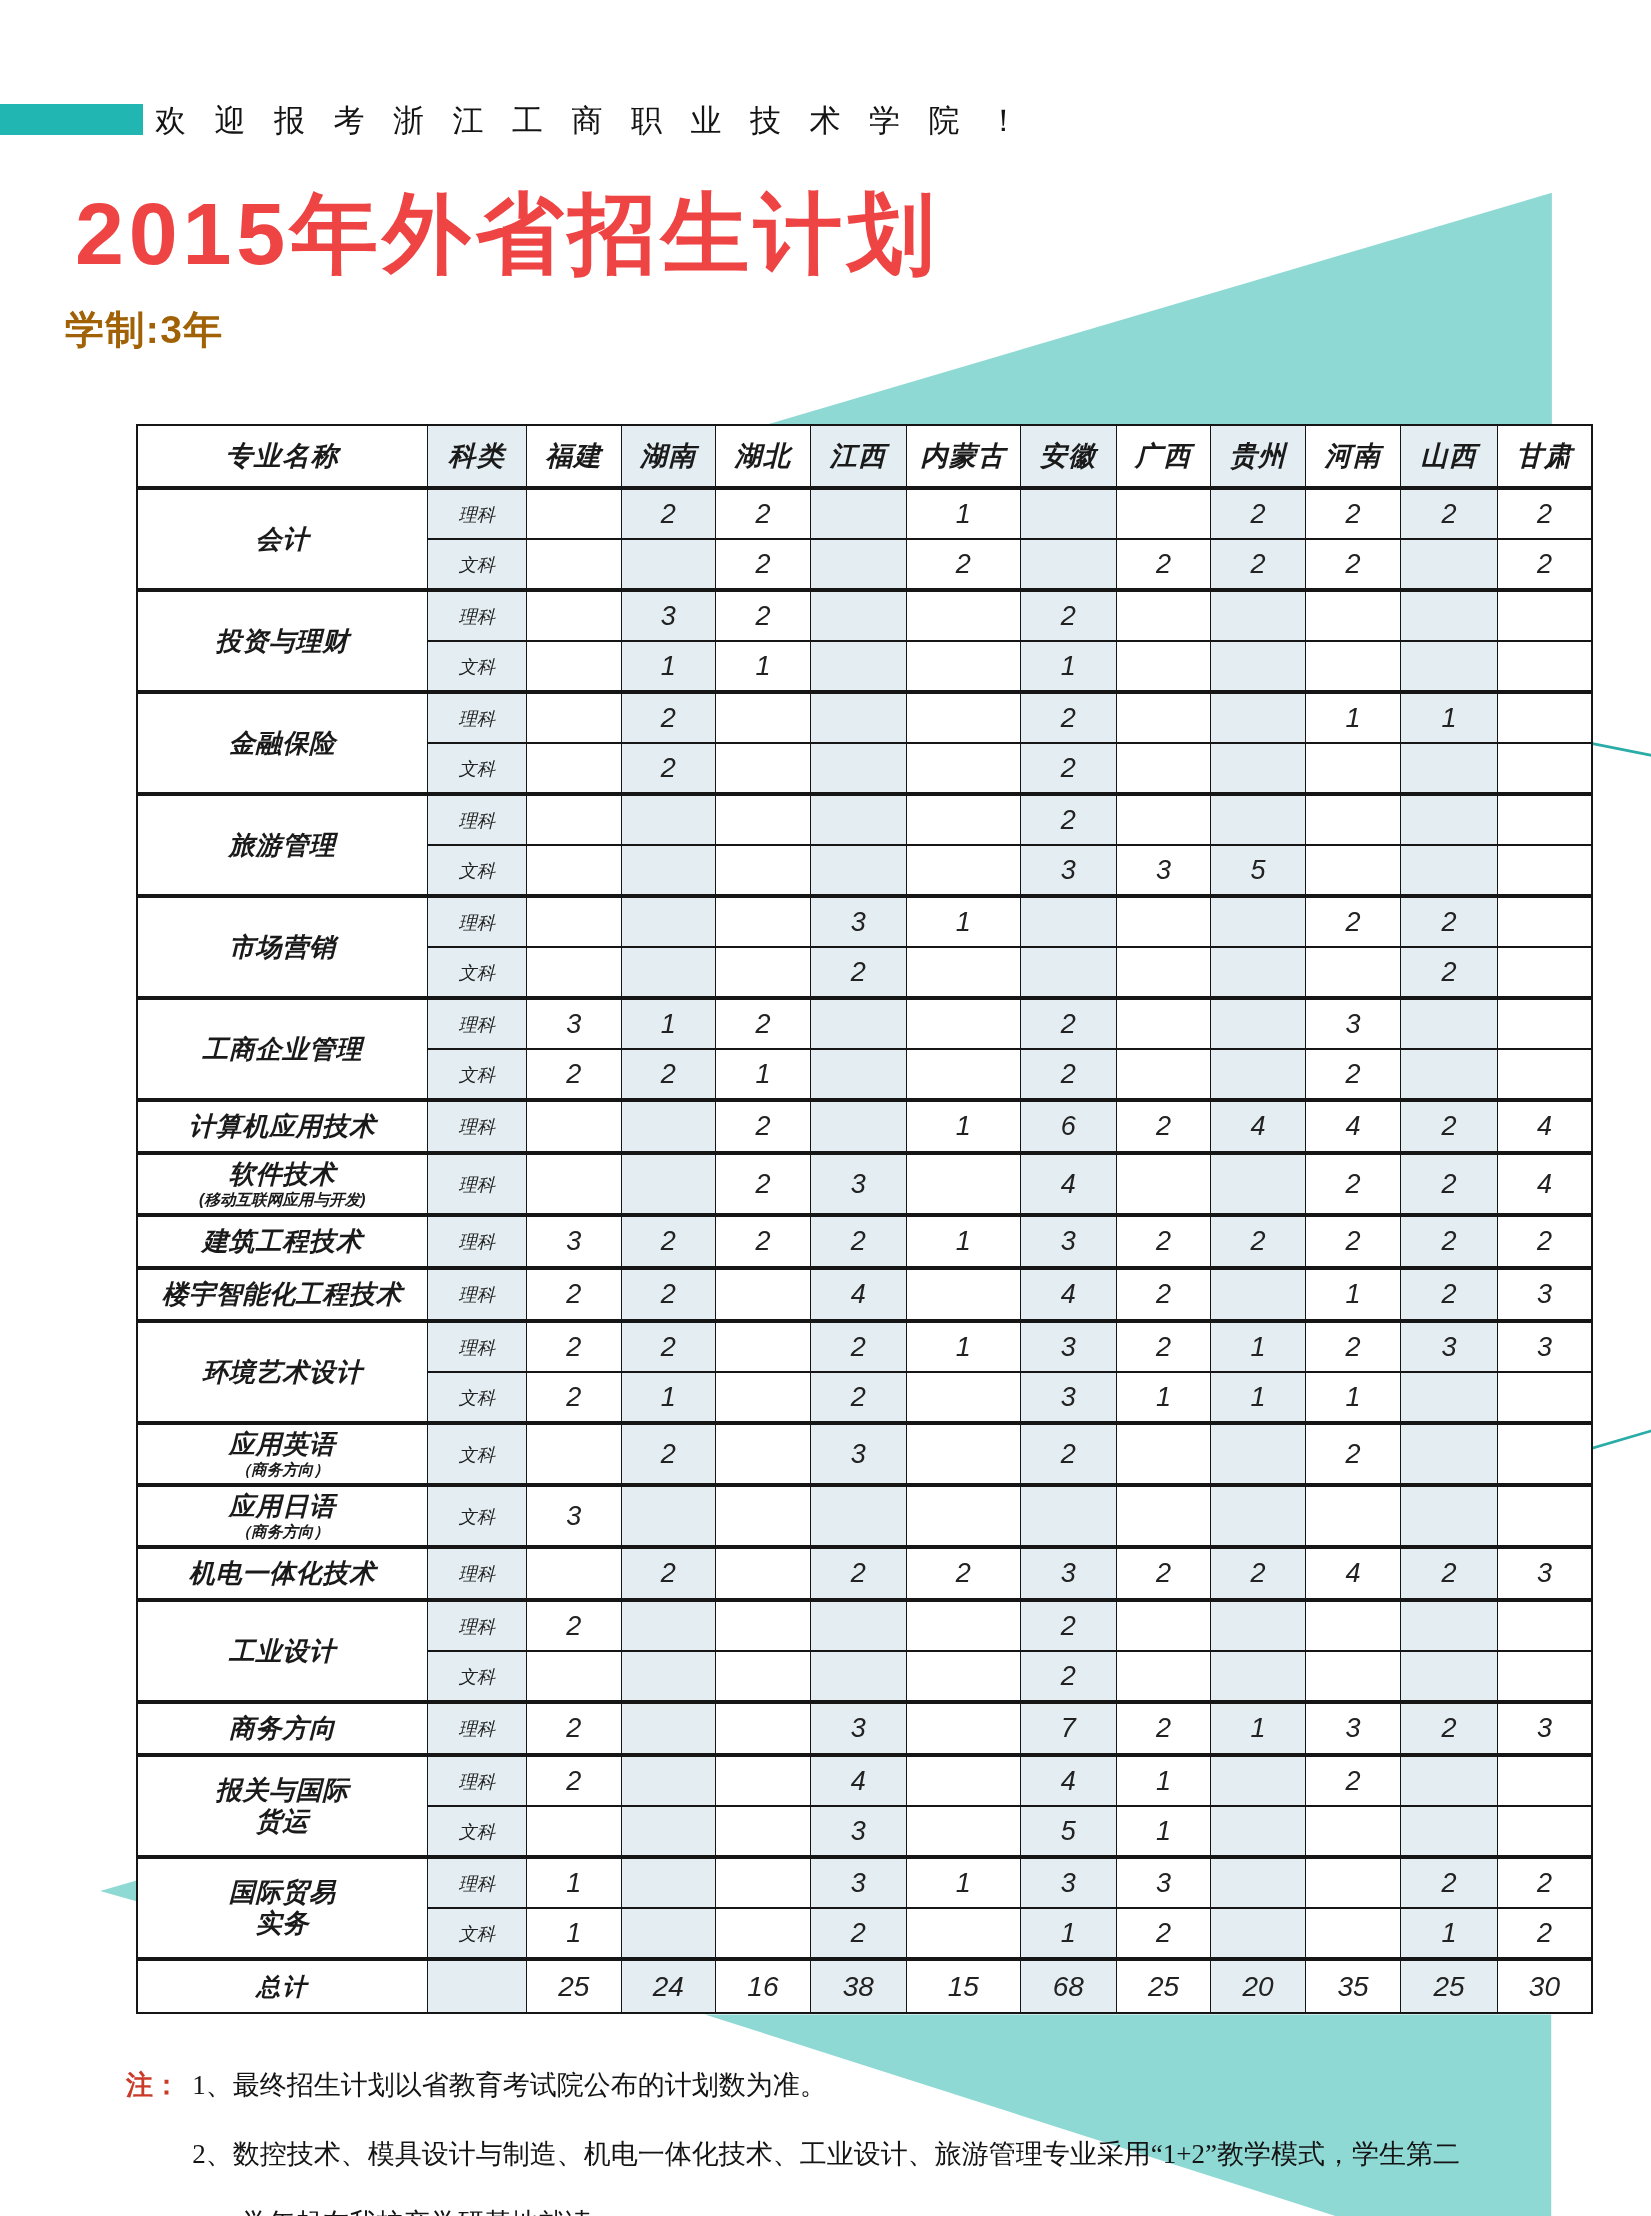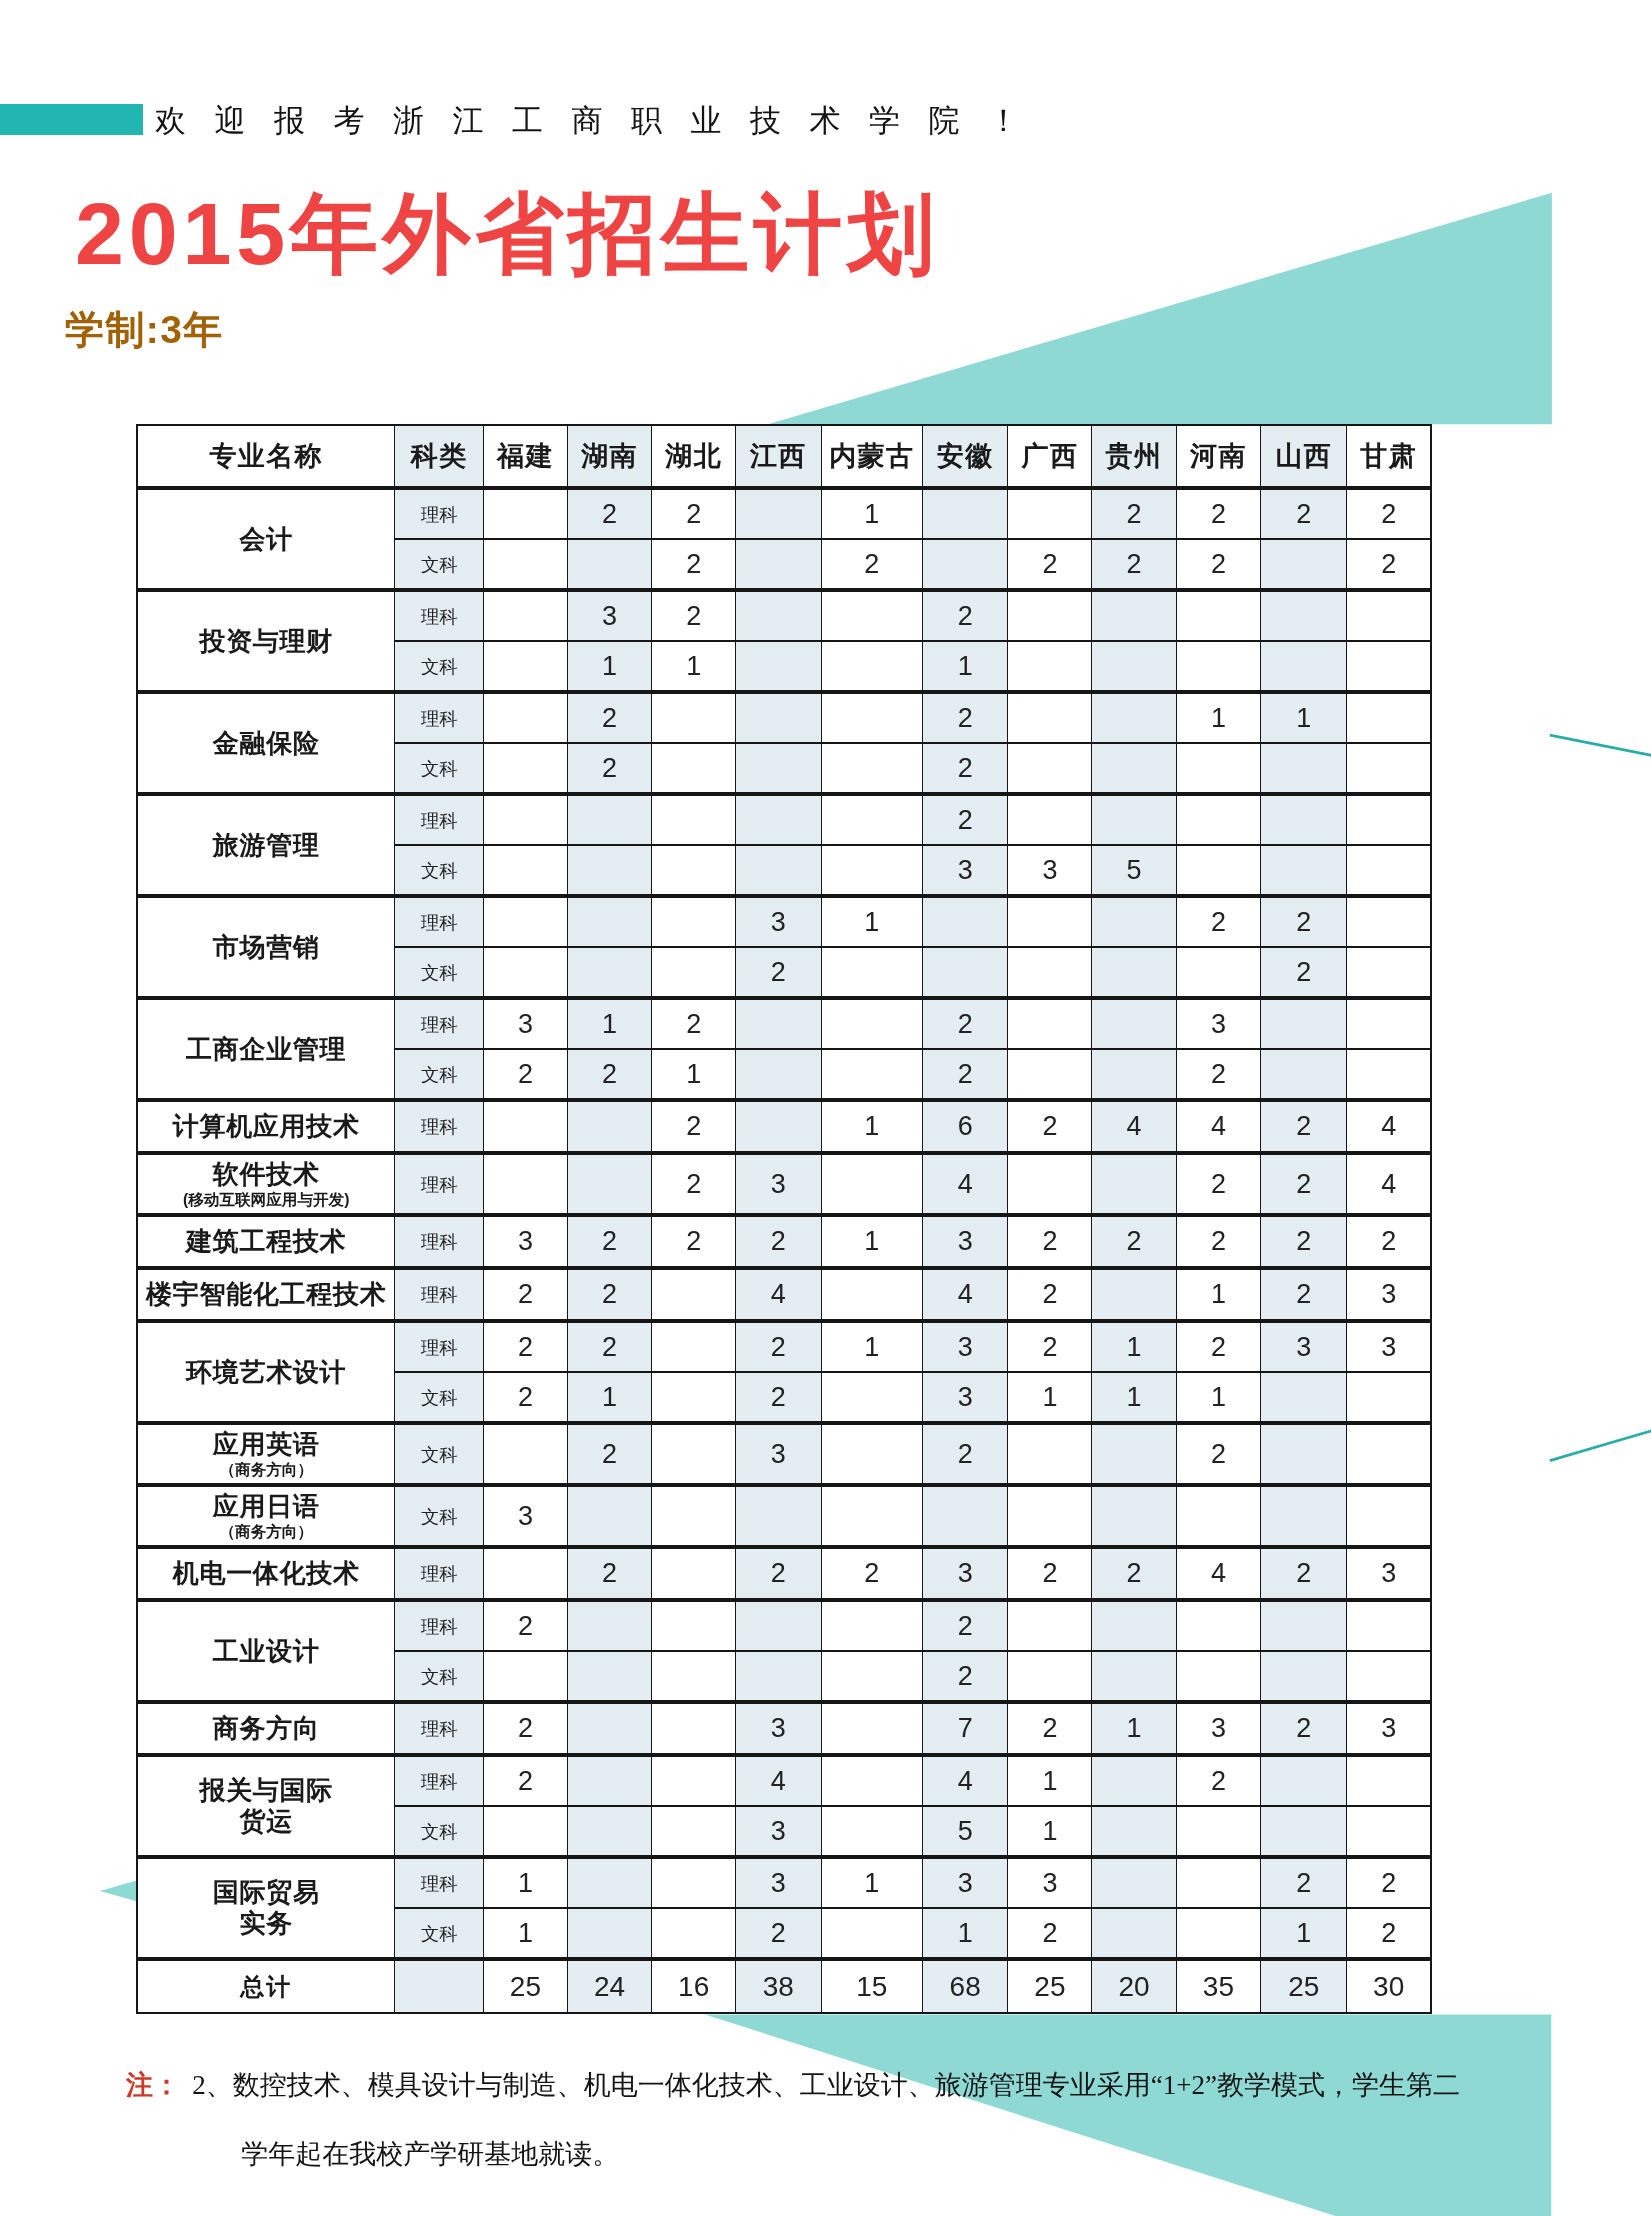--- a/index.html
+++ b/index.html
@@ -19,23 +19,24 @@
   .big-title{
     position:absolute;left:75px;top:175px;z-index:2;margin:0;
     font-size:88px;font-weight:900;letter-spacing:4.8px;color:#ef4444;white-space:nowrap;
   }
   .subtitle{
     position:absolute;left:65px;top:303px;z-index:2;
     font-size:39px;font-weight:900;letter-spacing:1.4px;color:#a16207;white-space:nowrap;
   }
   
   table.plan{
-    position:absolute;left:136px;top:424px;width:1296px;z-index:1;
+    position:absolute;left:136px;top:424px;width:1457px;z-index:1;
     border-collapse:collapse;table-layout:fixed;background:#fdba74;
     border:2.7px solid #161616;
+    font-style:italic;
   }
   table.plan td{
     border:1.4px solid #161616;text-align:center;vertical-align:middle;
     background:#ffffff;padding:0;overflow:hidden;
   }
   table.plan td.shade{background:#e4eef2;}
   table.plan thead td{
     font-size:27px;font-weight:800;letter-spacing:1.4px;height:60px;
     border-bottom:4.1px solid #161616;
   }
@@ -576,17 +577,18 @@
         <td class="val shade">25</td>
         <td class="val">30</td>
       </tr>
     </tbody>
   </table>
 
 <div class="notes">
   <div class="notes-row">
     <span class="note-label">注：</span>
     <div class="note-items" id="note-items">
+        <div class="note-item"><span>1、</span><span>最终招生计划以省教育考试院公布的计划数为准。</span></div>
         <div class="note-item"><span>2、</span><span>数控技术、模具设计与制造、机电一体化技术、工业设计、旅游管理专业采用“1+2”教学模式，学生第二学年起在我校产学研基地就读。</span></div>
       </div>
   </div>
 </div>
 
 
 </body></html>

